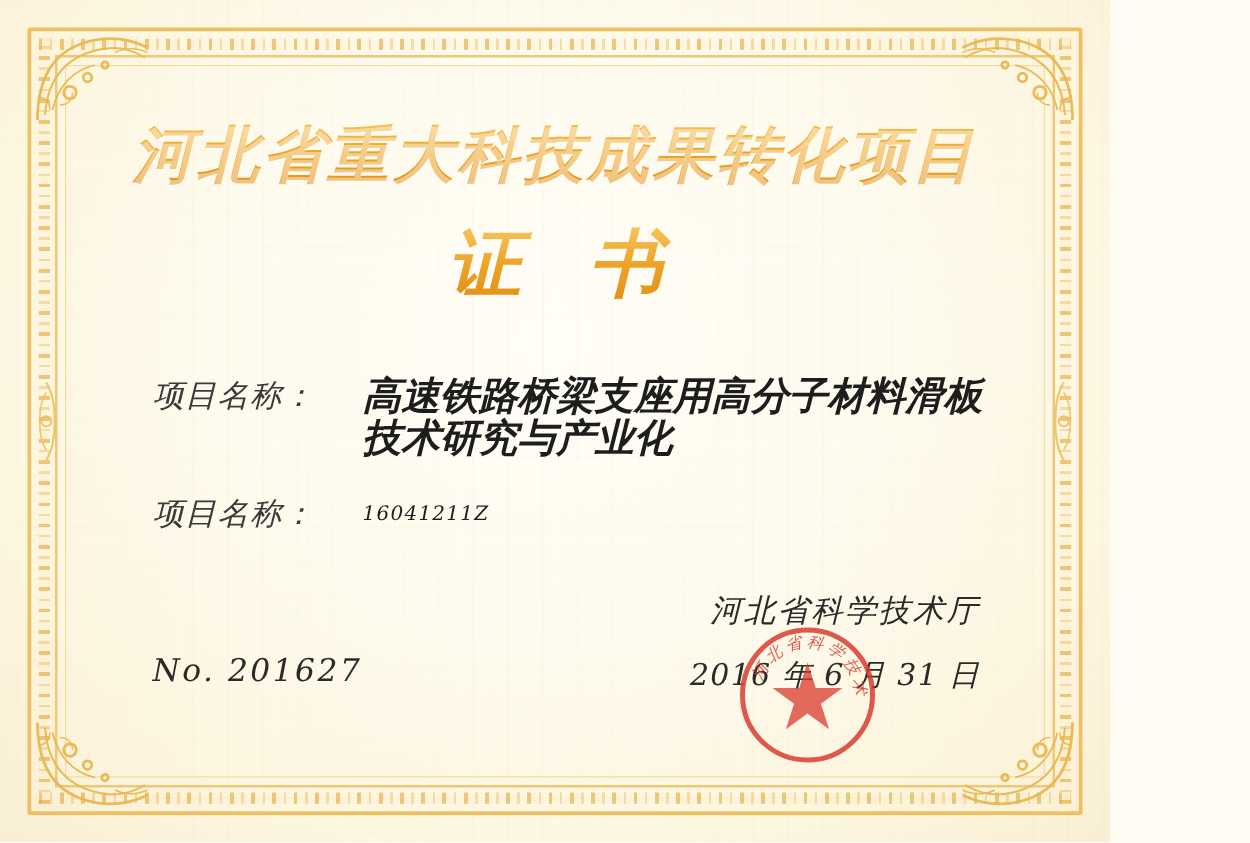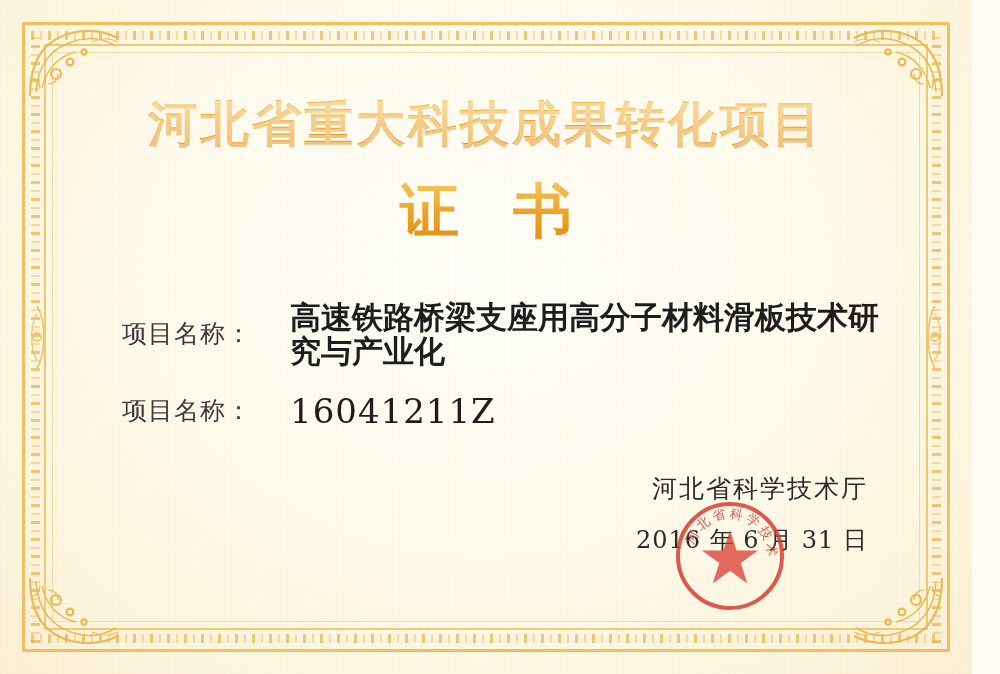--- a/index.html
+++ b/index.html
@@ -10,25 +10,26 @@
   body {
     width: 1000px;
     height: 674px;
     overflow: hidden;
     font-family: "DejaVu Sans", "Liberation Sans", sans-serif;
     background: #fffdf3;
   }
 
   .certificate {
     position: relative;
-    width: 972px;
+    width: 888px;
     height: 674px;
     box-sizing: border-box;
     background:
       radial-gradient(ellipse at 50% 40%, #fffef8 0%, #fefbee 45%, #fdf6e0 75%, #f9efd4 100%);
+    font-style: italic;
   }
 
   
   .paper-texture {
     position: absolute;
     inset: 0;
     background-image:
       repeating-linear-gradient(90deg, rgba(220,190,120,0.045) 0px, rgba(220,190,120,0.045) 1px, rgba(255,255,255,0) 1px, rgba(255,255,255,0) 7px),
       repeating-linear-gradient(0deg, rgba(220,190,120,0.035) 0px, rgba(220,190,120,0.035) 1px, rgba(255,255,255,0) 1px, rgba(255,255,255,0) 7px);
     pointer-events: none;
@@ -149,21 +150,21 @@
   }
 
   .fields {
     margin-top: 48px;
     padding-left: 62px;
     padding-right: 30px;
   }
 
   .field-row {
     display: flex;
-    align-items: center;
+    align-items: flex-start;
     margin-bottom: 26px;
   }
 
   .field-label {
     flex: 0 0 auto;
     width: 168px;
     font-size: 25px;
     color: #3a3a3a;
     letter-spacing: 1px;
     line-height: 34px;
@@ -173,21 +174,21 @@
   .field-value {
     flex: 1 1 auto;
     font-size: 31px;
     line-height: 34px;
     color: #1d1d1d;
     font-family: "DejaVu Serif", "Liberation Serif", serif;
     font-weight: bold;
   }
   .field-value.code {
     font-weight: normal;
-    font-size: 34px;
+    font-size: 16px;
     letter-spacing: 1px;
   }
   .field-value.org { letter-spacing: 1px; }
 
   
   .footer {
     position: absolute;
     left: 0; right: 0; bottom: 22px;
     height: 120px;
   }
@@ -324,20 +325,21 @@
       </div>
       <div class="field-row">
         <div class="field-label">项目名称：</div>
         <div class="field-value code">16041211Z</div>
       </div>
     </div>
 
     <div class="footer">
       <div class="issuer">河北省科学技术厅</div>
       <div class="issue-date">2016 年 6 月 31 日</div>
+      <div class="serial">No. 201627</div>
 
       <div class="seal">
         <svg viewBox="0 0 112 112">
           <circle cx="56" cy="56" r="52" fill="none" stroke="#d8362a" stroke-width="4"></circle>
           <path d="M56 30 l6.6 20.4 21.4 0 -17.3 12.6 6.6 20.4 -17.3 -12.6 -17.3 12.6 6.6 -20.4 -17.3 -12.6 21.4 0 z" fill="#d8362a" opacity="0.9"></path>
           <path id="sealArcTop" d="M 18 56 A 38 38 0 0 1 94 56" fill="none"></path>
           <text font-size="13" fill="#d8362a" font-family="'DejaVu Sans','Liberation Sans',sans-serif" letter-spacing="3">
             <textPath href="#sealArcTop" startOffset="9%">河北省科学技术厅</textPath>
           </text>
         </svg>

